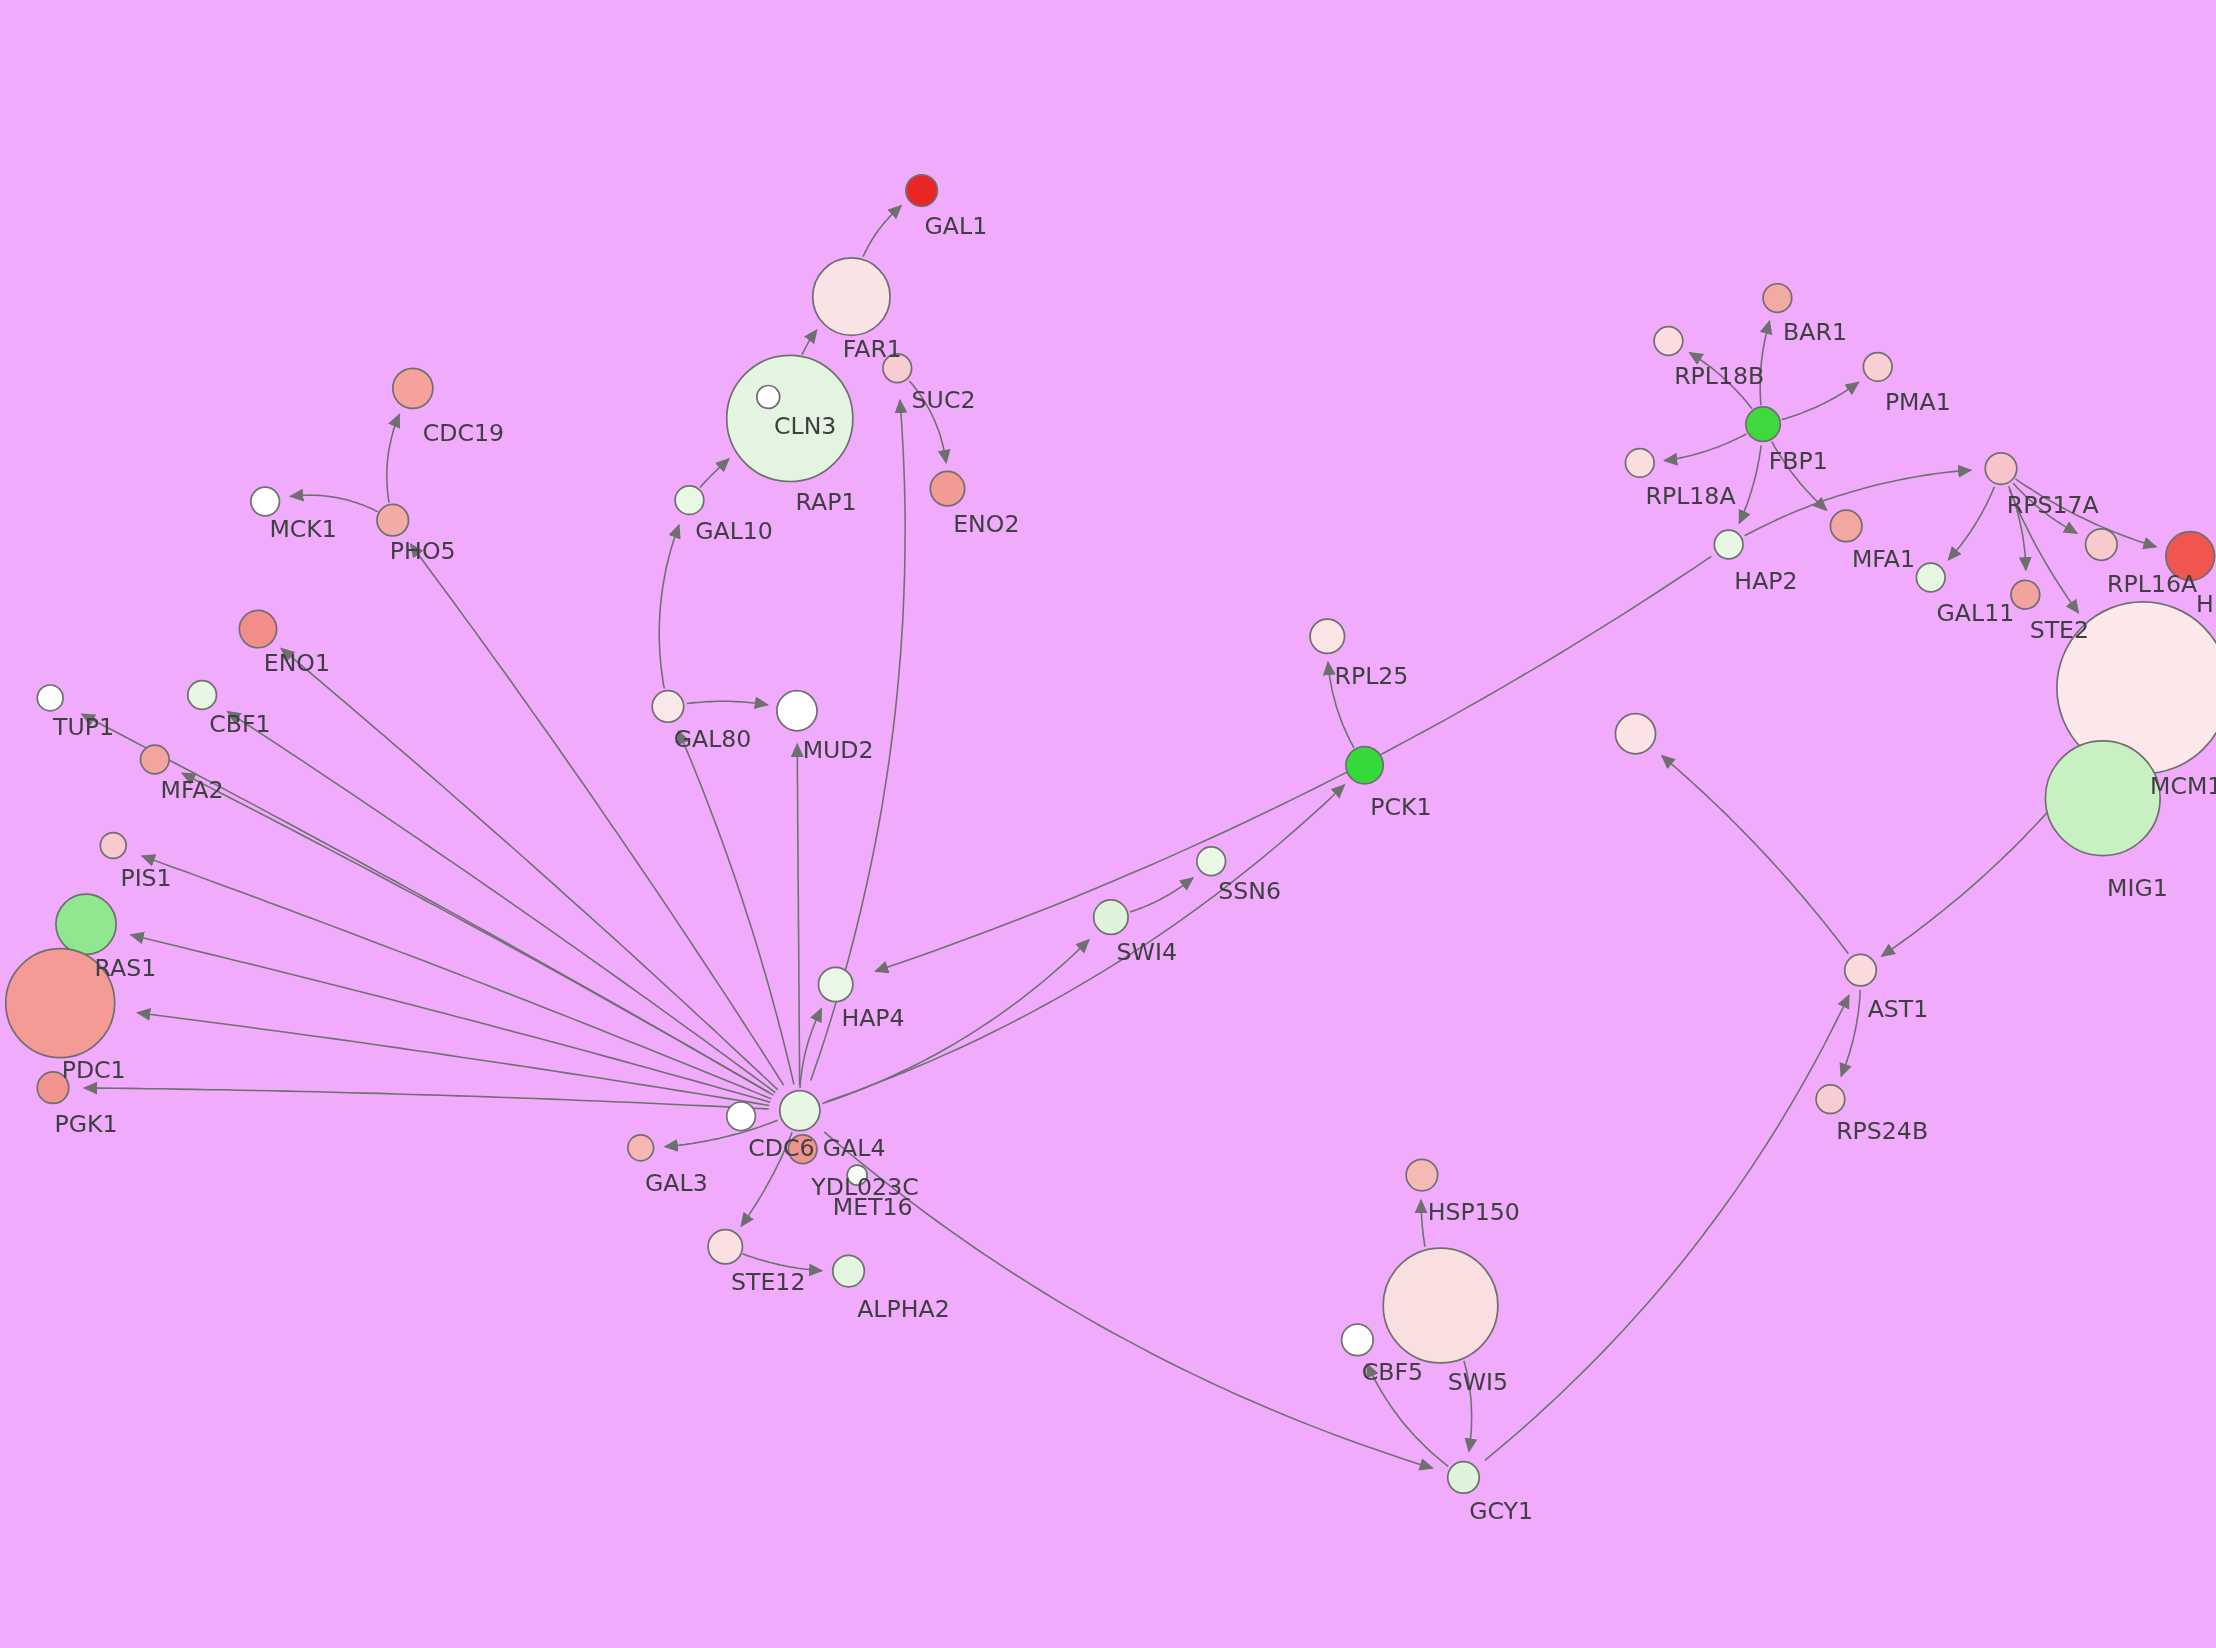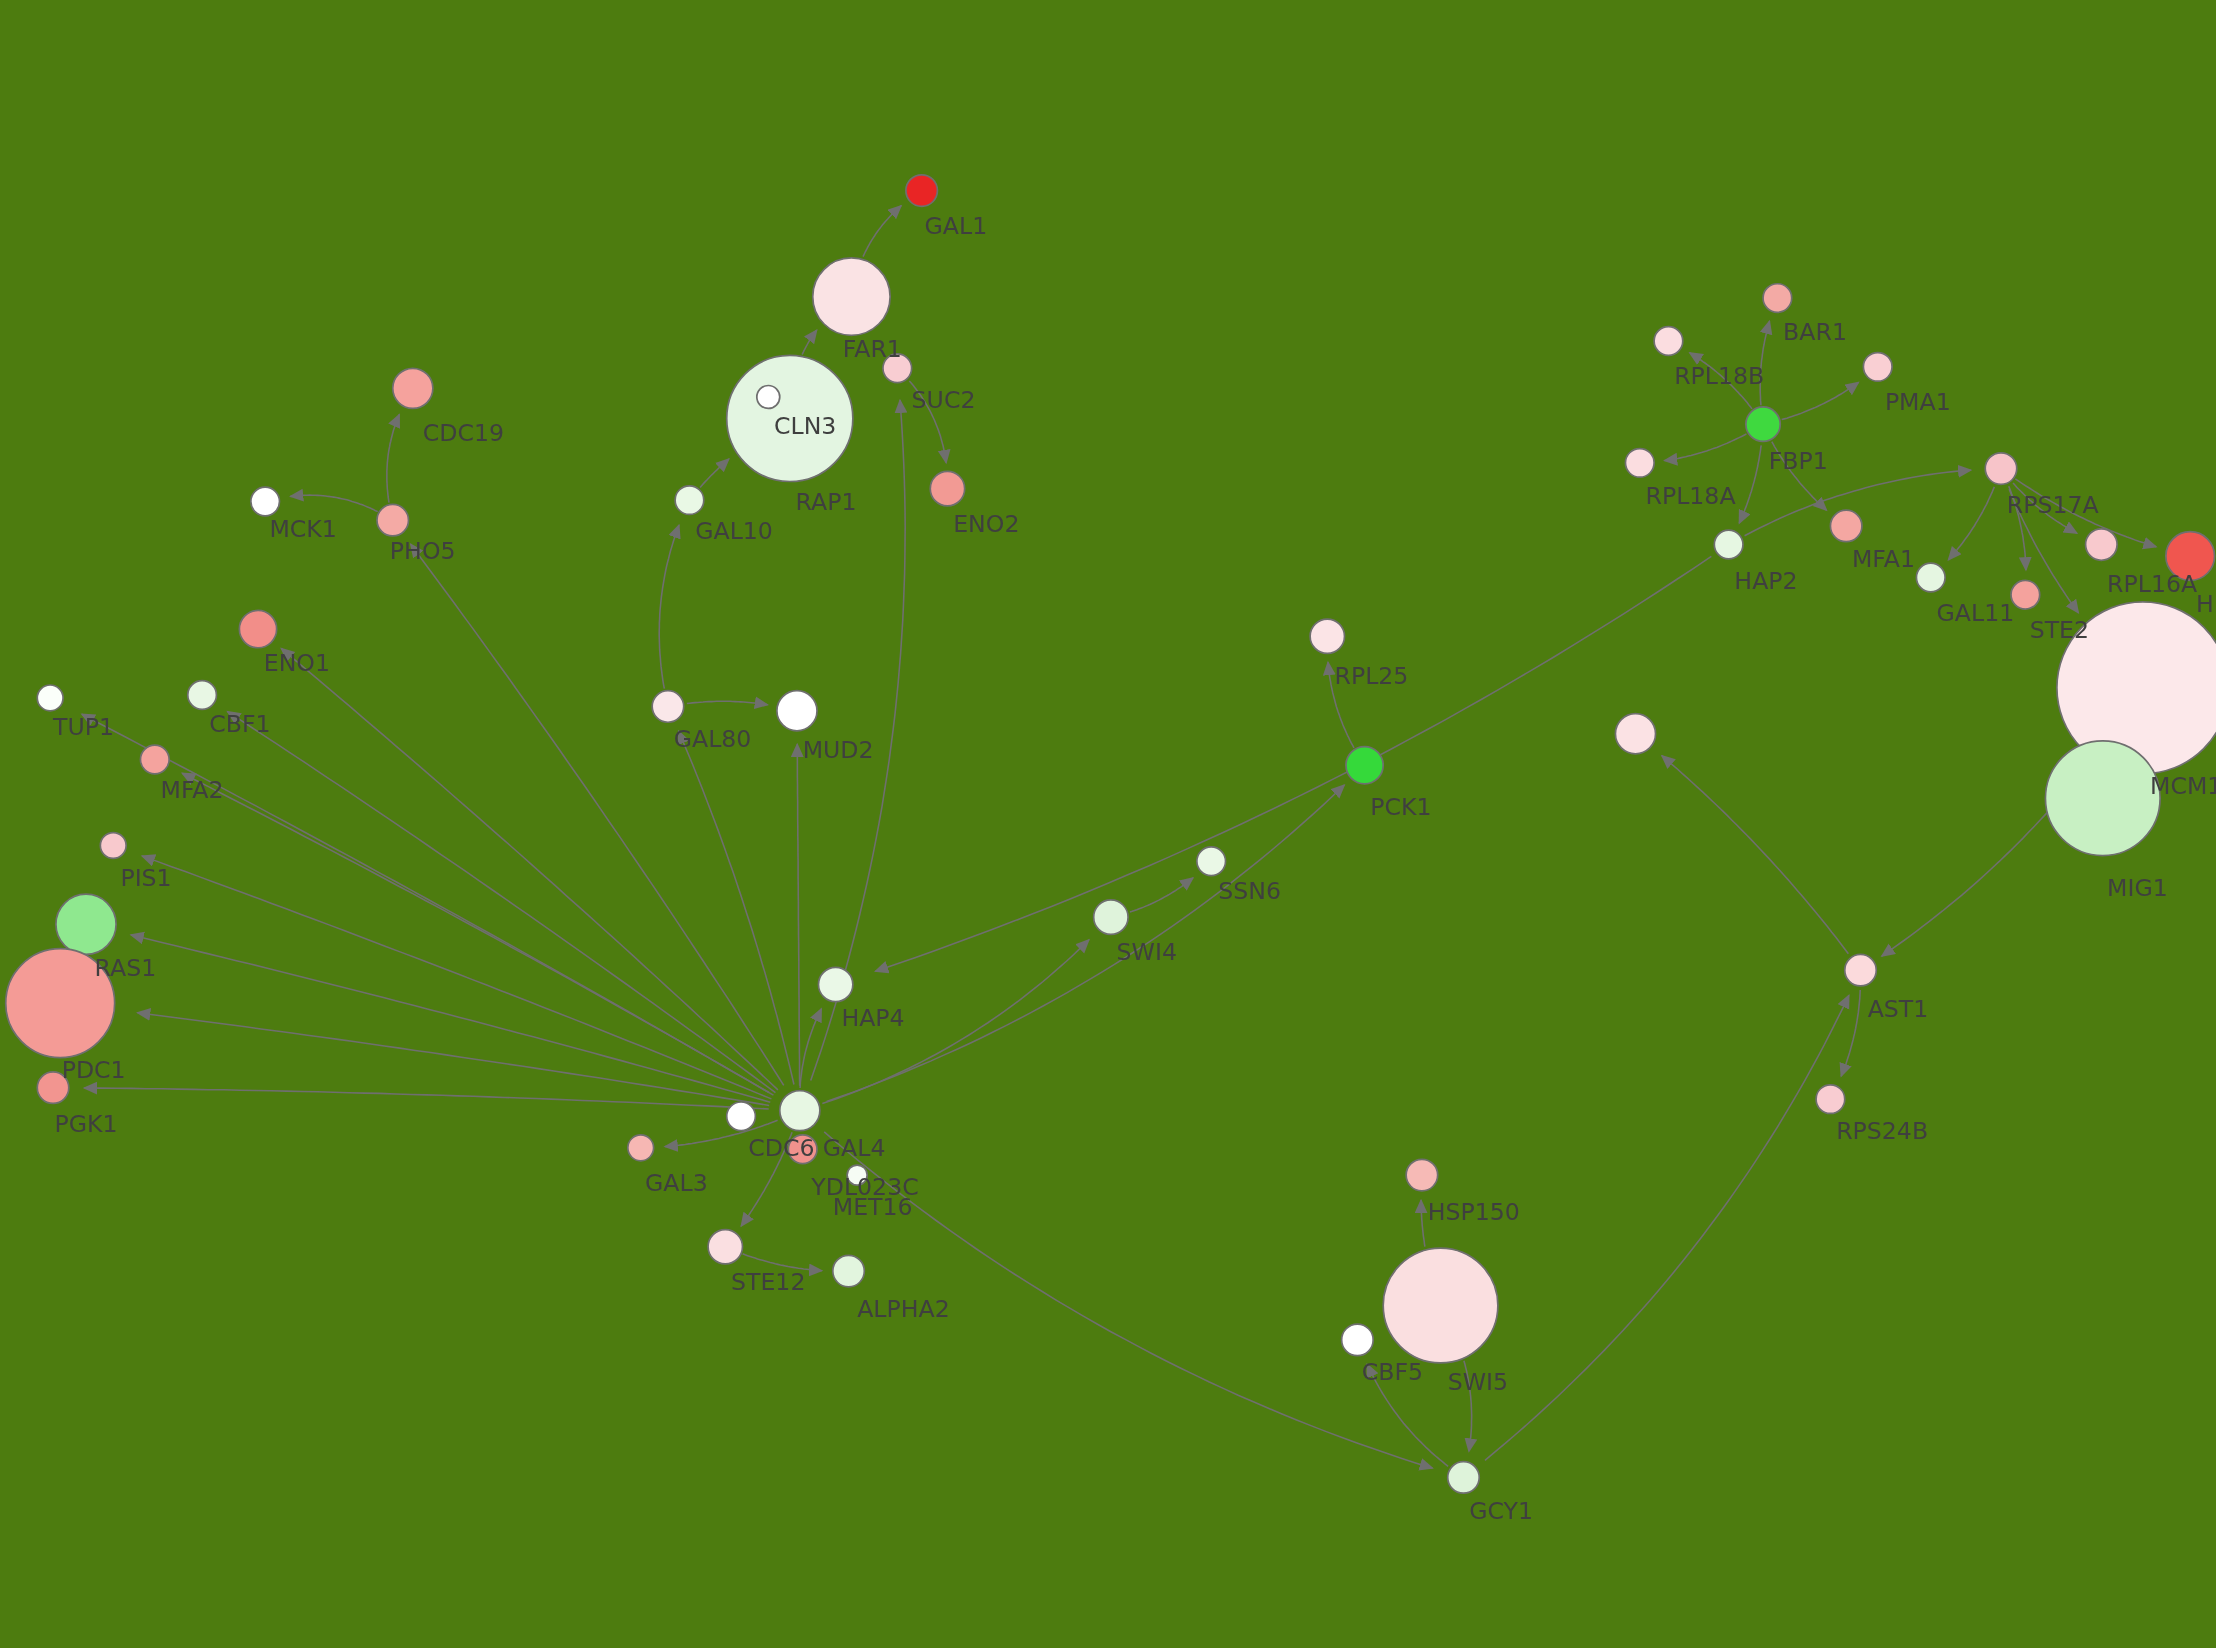--- a/index.html
+++ b/index.html
@@ -7,21 +7,21 @@
     padding: 0;
     background: #ffffff;
     width: 2216px;
     height: 1648px;
     font-family: "DejaVu Sans", "Liberation Sans", sans-serif;
   }
   #graph-root {
     width: 2216px;
     height: 1648px;
     overflow: hidden;
-    background: #4d7c0f;
+    background: #f0abfc;
   }
   svg { display: block; }
   .edge {
     fill: none;
     stroke: #6f6f6f;
     stroke-width: 1.1;
   }
   .node {
     stroke: #6f6f6f;
     stroke-width: 1.2;

